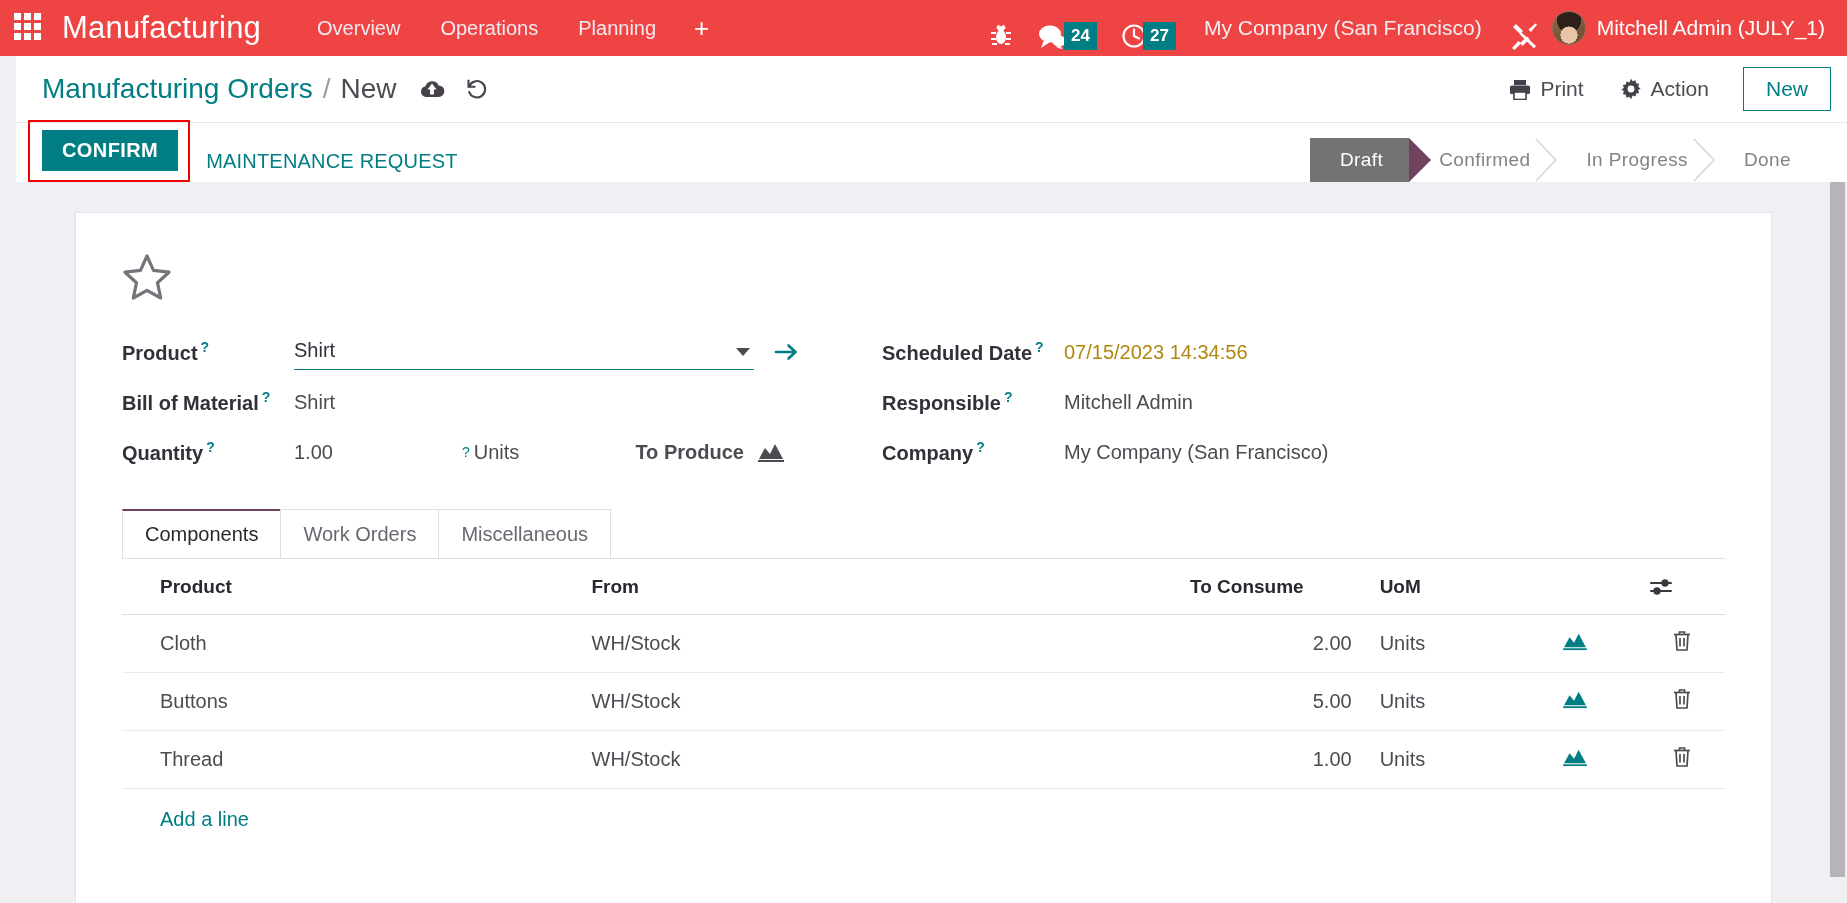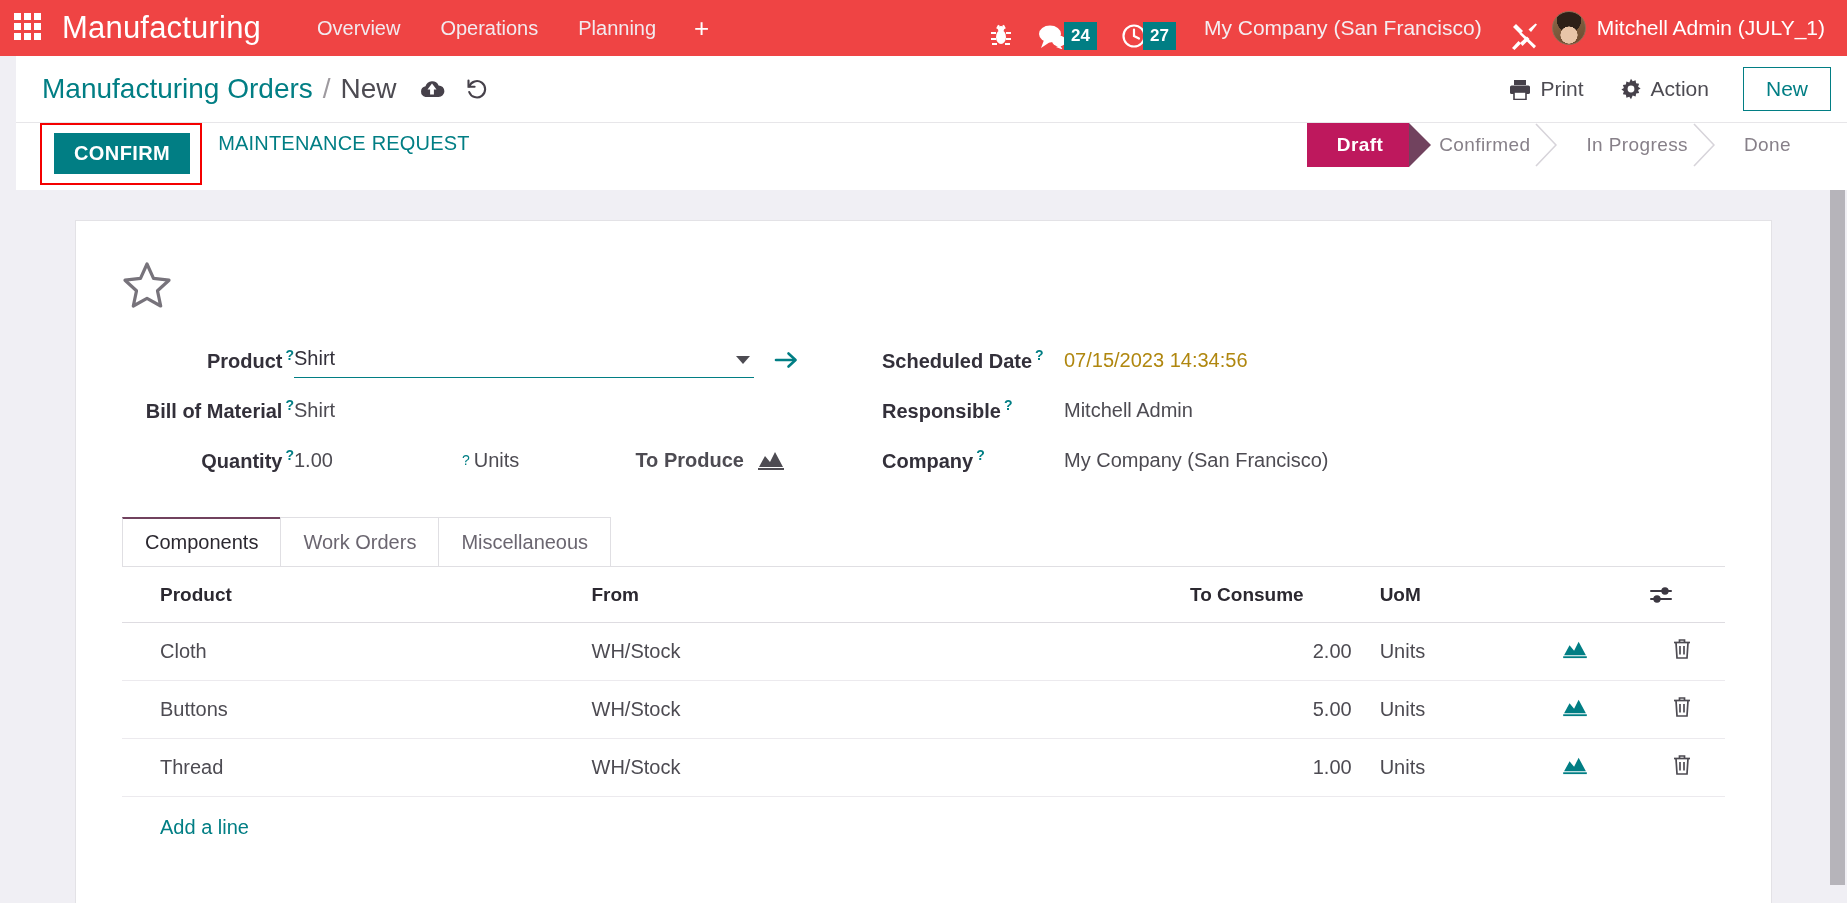--- a/index.html
+++ b/index.html
@@ -133,24 +133,24 @@
     border: 1px solid #017e84;
     background: #ffffff;
     padding: 9px 22px;
     margin-left: 12px;
     cursor: pointer;
     font-family: inherit;
   }
 
   .cp-bottom {
     display: flex;
-    align-items: flex-start;
-    height: 68px;
+    align-items: flex-end;
+    height: 60px;
     border-top: 1px solid #e7e6e9;
-    padding-left: 16px;
+    padding-left: 4px;
     position: relative;
   }
   .confirm-wrap {
     border: 2px solid #f40000;
     padding: 8px 10px 9px 12px;
     margin-left: 8px;
     display: inline-flex;
   }
   .btn-confirm {
     background: #017e84;
@@ -186,23 +186,23 @@
     color: #878089;
     white-space: nowrap;
     cursor: pointer;
   }
   .stage .arrow-line {
     position: absolute;
     right: -1px; top: 0;
     width: 22px; height: 100%;
   }
   .stage.active {
-    background: #be185d;
+    background: #737373;
     color: #ffffff;
-    font-weight: 700;
+    font-weight: 400;
   }
   .stage.active .arrow-fill {
     position: absolute;
     right: -22px; top: 0;
     width: 22px; height: 100%;
   }
 
   
   .scroll-area {
     position: relative;
@@ -243,21 +243,21 @@
     margin-left: 3px;
     cursor: pointer;
   }
   .tip-pre {
     color: #017e84;
     font-size: 14px;
     vertical-align: super;
     margin-right: 4px;
     cursor: pointer;
   }
-  .lbl-col { width: 172px; flex-shrink: 0; text-align: right; }
+  .lbl-col { width: 172px; flex-shrink: 0; }
   .lbl-col-r { width: 182px; flex-shrink: 0; }
 
   .combo {
     display: flex;
     align-items: center;
     flex: 1;
     max-width: 460px;
     border-bottom: 1px solid #017e84;
     position: relative;
   }

